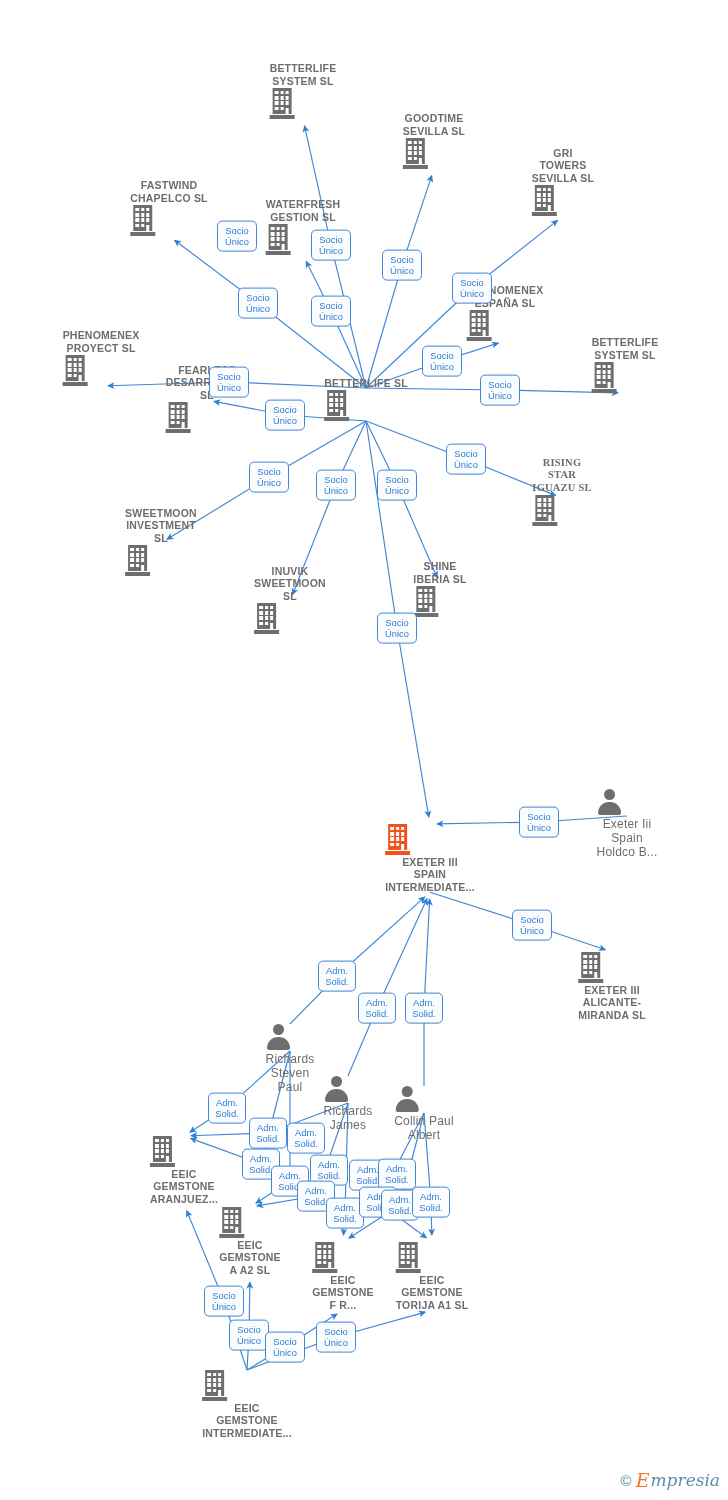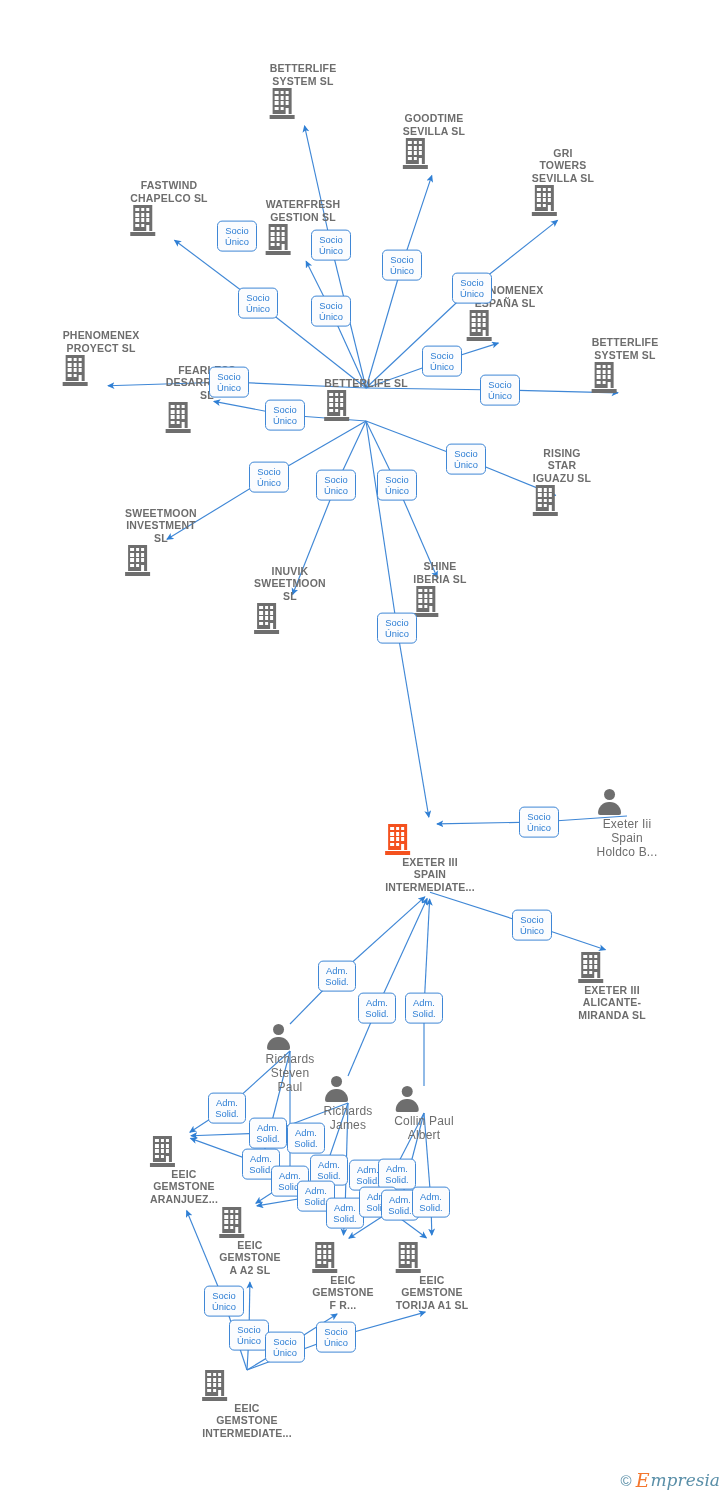--- a/index.html
+++ b/index.html
@@ -352,21 +352,21 @@
             <div class="win" style="left: 16px; top: 8.2px;"></div>
             <div class="win" style="left: 5.2px; top: 13.4px;"></div>
             <div class="win" style="left: 10.6px; top: 13.4px;"></div>
             <div class="win" style="left: 16px; top: 13.4px;"></div>
             <div class="win" style="left: 5.2px; top: 18.6px;"></div>
             <div class="win" style="left: 10.6px; top: 18.6px;"></div>
             <div class="door" style="left: 16px; bottom: 4px; height: 7px; width: 3.4px;"></div>
           </div>
         </span>
       </div>
-      <div class="node company label-above" style="left: 562px; top: 447px;">
+      <div class="node company label-above" style="left: 562px; top: 457px; font-family: Liberation Serif, serif;">
         <div class="label">RISING
 STAR
 IGUAZU SL</div>
         <span class="glyph">
           <div class="bld">
             <div class="body"></div>
             <div class="base"></div>
             <div class="win" style="left: 5.2px; top: 3px;"></div>
             <div class="win" style="left: 10.6px; top: 3px;"></div>
             <div class="win" style="left: 16px; top: 3px;"></div>

